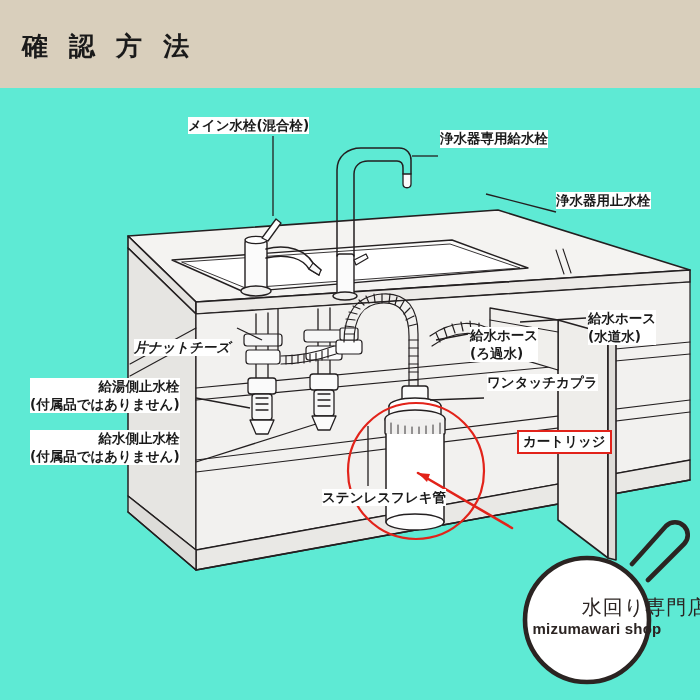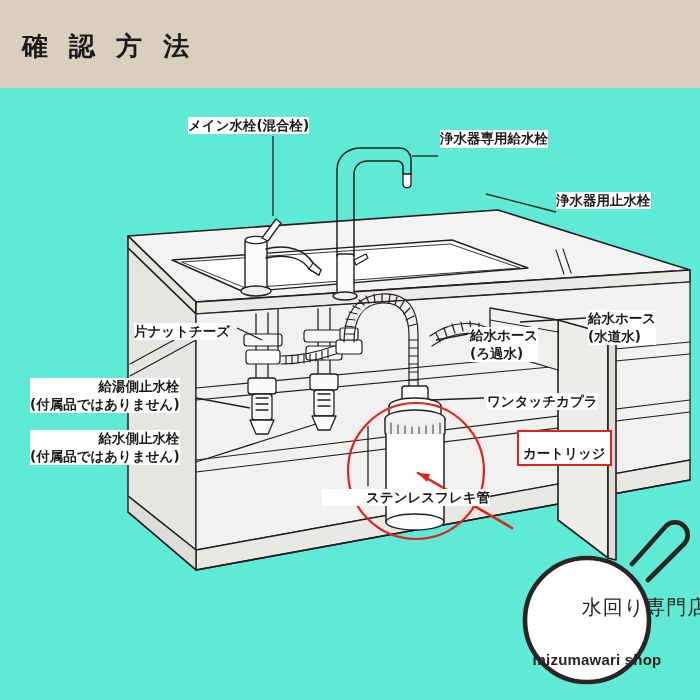--- a/index.html
+++ b/index.html
@@ -31,49 +31,48 @@
     position:absolute;
     font-family:"DejaVu Sans","Liberation Sans",sans-serif;
     font-size:13.5px;font-weight:bold;color:#1a1a1a;
     line-height:1.25;white-space:nowrap;
     background:#ffffff;
   }
   .lbl.r{text-align:right;}
   .lbl.two{line-height:1.3;}
   .lbl.boxed{
     border:2px solid #e2231a;color:#1a1a1a;
-    padding:13px 4px 2px 4px;background:#ffffff;
+    padding:1px 4px 2px 4px;background:#ffffff;
   }
 
   
   #lbl-main-faucet       {left:188px; top:117px;}
   #lbl-purifier-faucet   {left:440px; top:130px;}
   #lbl-purifier-stopcock {left:556px; top:192px;}
   #lbl-supply-hose-tap   {left:588px; top:310px;}
   #lbl-supply-hose-filt  {left:470px; top:327px;}
-  #lbl-one-touch         {left:487px; top:393px;}
+  #lbl-one-touch         {left:487px; top:374px;}
   #lbl-cartridge         {left:517px; top:430px;}
-  #lbl-nut-tee           {left:134px; top:323px;}
+  #lbl-nut-tee           {left:134px; top:339px;font-style:italic;}
   #lbl-hot-stopcock      {left:30px;  top:378px;}
   #lbl-cold-stopcock     {left:30px;  top:430px;}
-  #lbl-flex-pipe         {left:322px; top:489px;padding-left:44px;}
+  #lbl-flex-pipe         {left:322px; top:489px;}
 
   
   #logo{position:absolute;left:500px;top:512px;width:190px;height:180px;}
   .logo-text-jp{
     position:absolute;left:24px;top:82px;width:146px;text-align:center;
     font-size:20px;letter-spacing:1px;color:#2b2422;
     font-family:"DejaVu Sans","Liberation Sans",sans-serif;
     padding-left:48px;
   }
   .logo-text-en{
     position:absolute;left:24px;top:108px;width:146px;text-align:center;
     font-size:15px;font-weight:bold;letter-spacing:0.2px;color:#2b2422;
     font-family:"Liberation Sans","DejaVu Sans",sans-serif;
-    margin-top:31px;
   }
 </style>
 </head>
 <body>
 
 <div id="page">
 
   <div id="header-band">
     <div id="header-title">確 認 方 法</div>
   </div>

